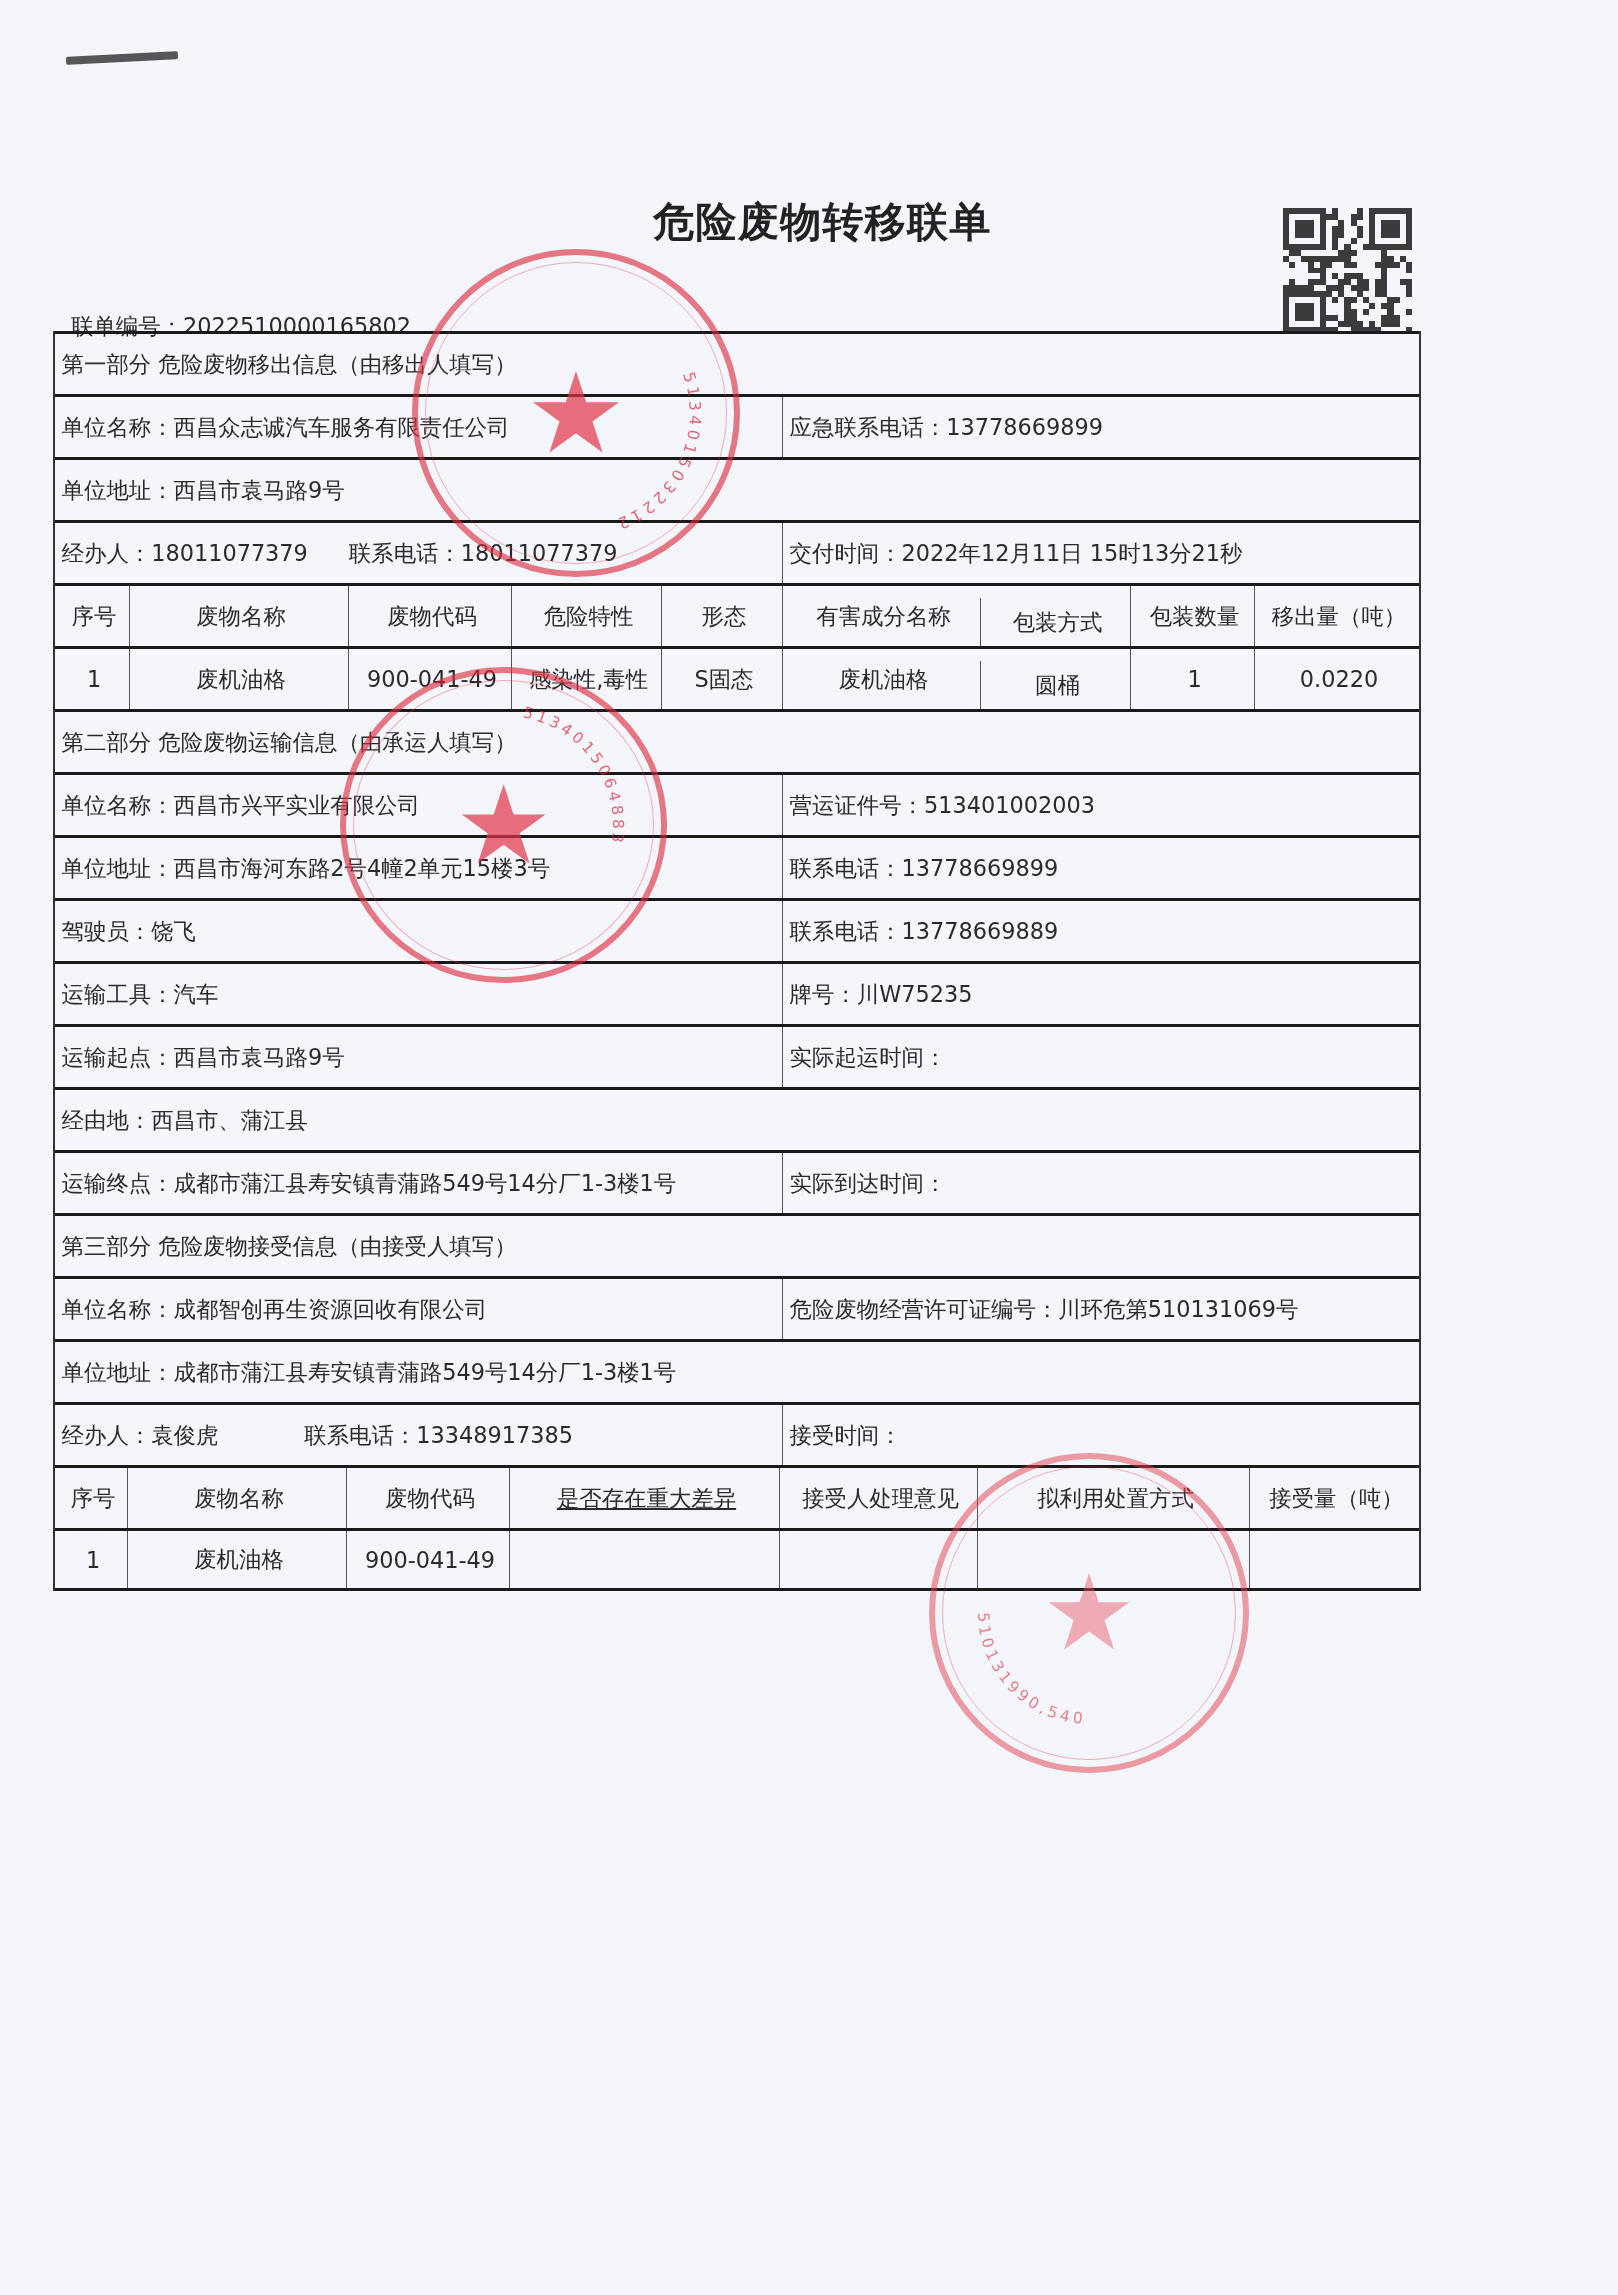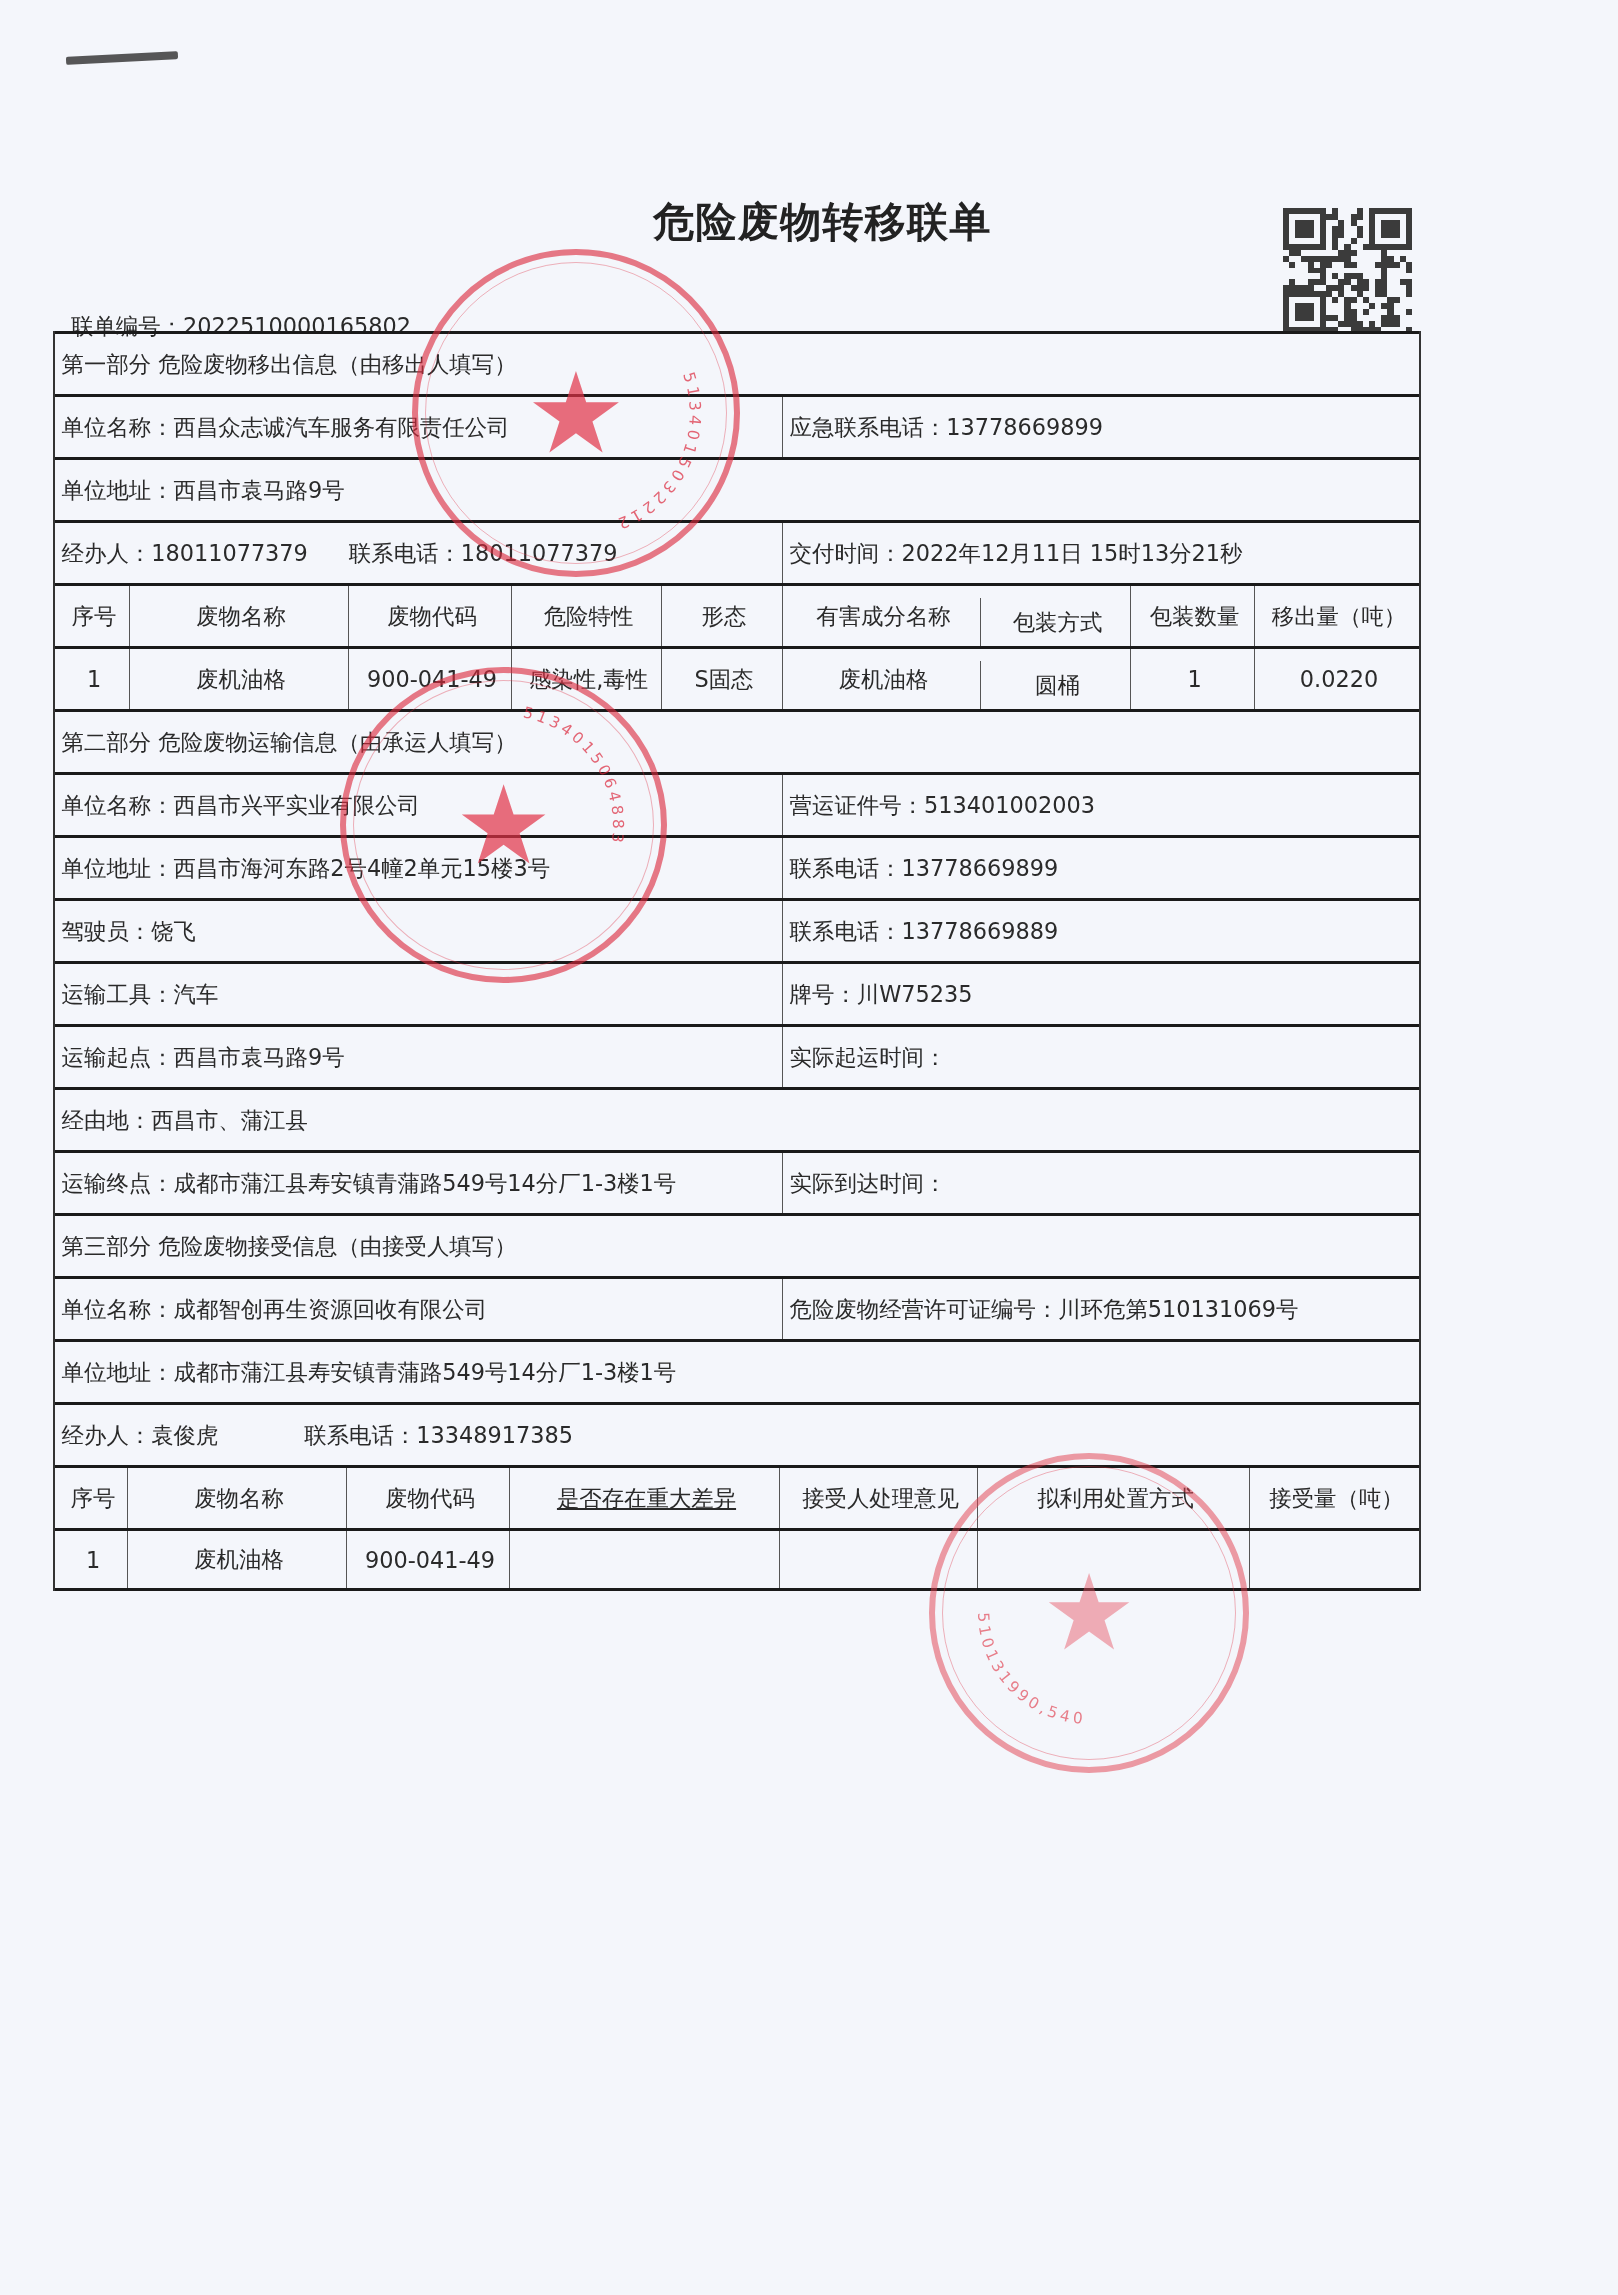--- a/index.html
+++ b/index.html
@@ -606,20 +606,21 @@
   </div>
   <div class="row">
     <div class="cell full">单位地址：成都市蒲江县寿安镇青蒲路549号14分厂1-3楼1号</div>
   </div>
   <div class="row">
     <div class="cell half-l">
       <span>经办人：袁俊虎</span>
       <span class="gap2"></span>
       <span>联系电话：13348917385</span>
     </div>
+    <div class="cell half-r">接受时间：</div>
   </div>
   <div class="row t2">
     <div class="cell center c0">序号</div>
     <div class="cell center c1">废物名称</div>
     <div class="cell center c2">废物代码</div>
     <div class="cell center c3">是否存在重大差异</div>
     <div class="cell center c4">接受人处理意见</div>
     <div class="cell center c5">拟利用处置方式</div>
     <div class="cell center c6">接受量（吨）</div>
   </div>

